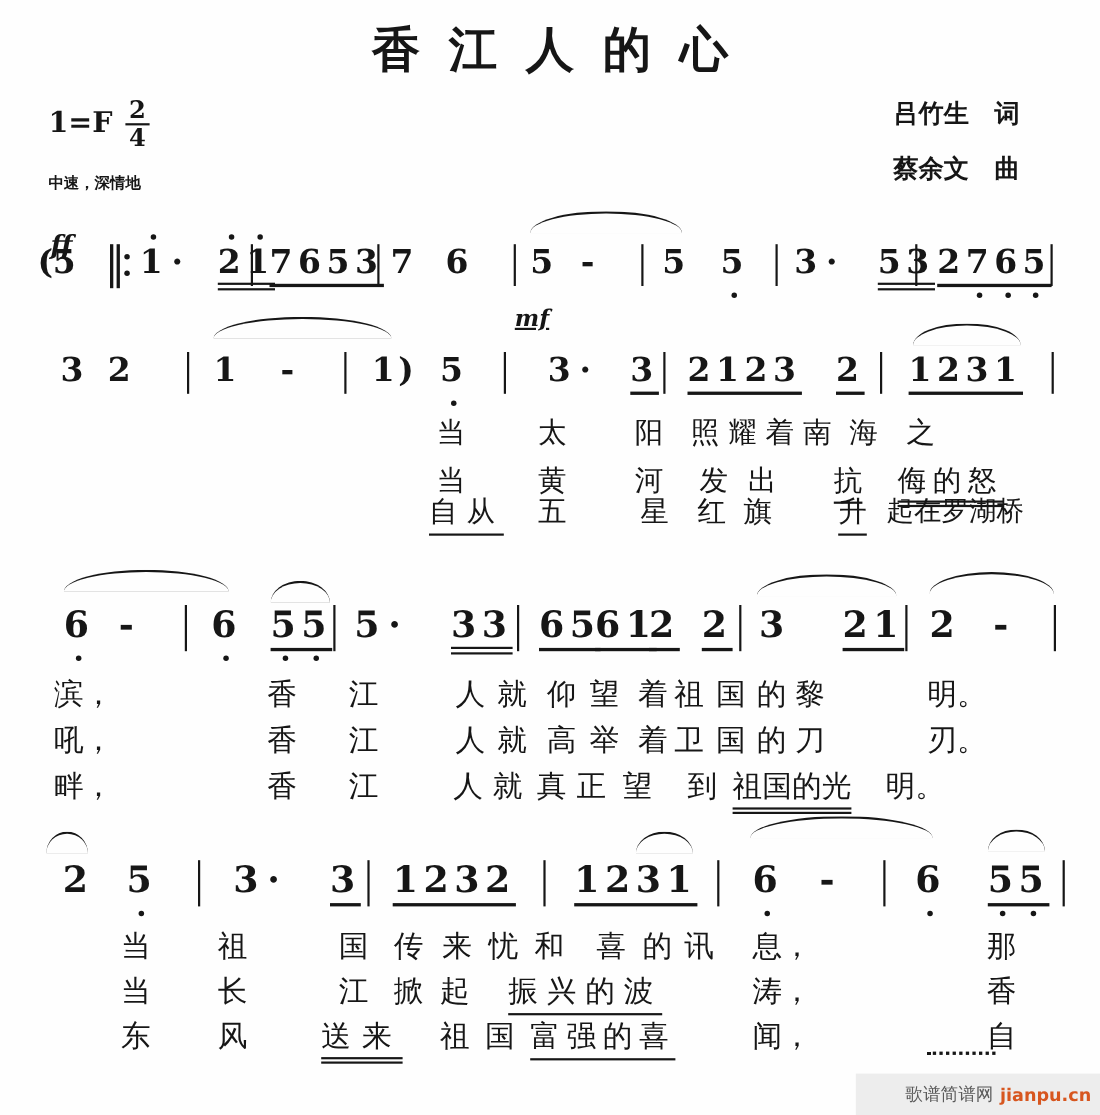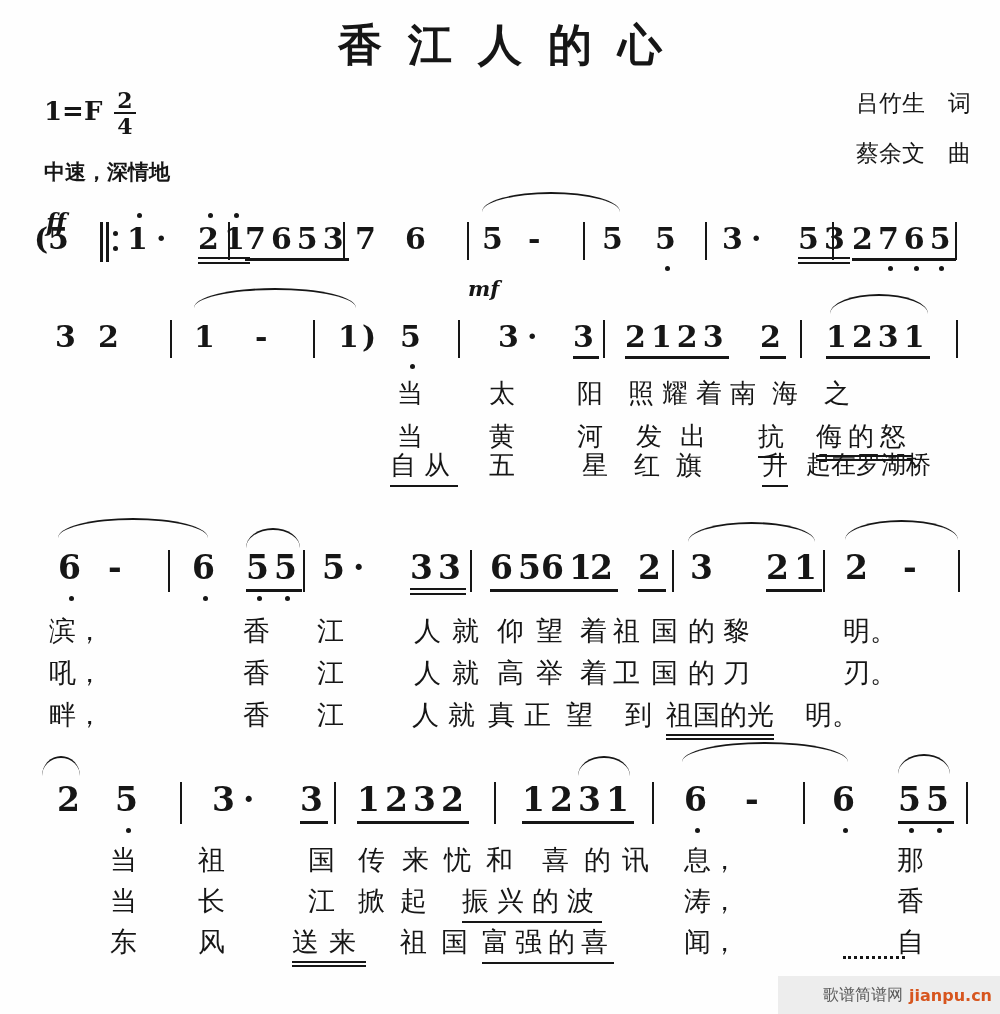--- a/index.html
+++ b/index.html
@@ -6,25 +6,25 @@
   .page{position:relative;width:1000px;height:1014px;background:#fefefe;overflow:hidden;
         font-family:"DejaVu Sans",sans-serif;color:#161616;}
   
   .title{position:absolute;top:16px;left:0;width:1000px;text-align:center;
          font-size:44px;font-weight:bold;letter-spacing:26px;text-indent:26px;}
   .keysig{position:absolute;top:88px;left:44px;font-weight:bold;font-size:26px;
           font-family:"DejaVu Serif",serif;white-space:nowrap;}
   .frac{display:inline-block;vertical-align:middle;text-align:center;margin-left:12px;line-height:1;}
   .frac .fr{display:block;font-size:22px;font-weight:bold;padding:1px 3px;}
   .frac .fr-top{border-bottom:2px solid #161616;}
-  .credit{position:absolute;left:812px;font-size:23px;font-weight:normal;white-space:nowrap;margin-left:44px;}
-  .tempo{position:absolute;top:158px;left:44px;font-size:21px;font-weight:bold;white-space:nowrap;}
+  .credit{position:absolute;left:812px;font-size:23px;font-weight:bold;white-space:nowrap;}
+  .tempo{position:absolute;top:158px;left:44px;font-size:14px;font-weight:bold;white-space:nowrap;}
   .dyn{position:absolute;font-family:"DejaVu Serif",serif;font-style:italic;font-weight:bold;}
   .dyn-ff{top:188px;left:46px;font-size:24px;margin-top:20px;}
-  .dyn-mf{top:276px;left:468px;font-size:21px;}
+  .dyn-mf{top:276px;left:468px;font-size:21px;text-decoration:underline;}
   
   .mline{position:absolute;left:0;width:1000px;height:50px;}
   .note{position:absolute;top:0;font-family:"DejaVu Serif",serif;font-weight:bold;
         font-size:30px;line-height:38px;white-space:nowrap;}
   .mline.big .note{font-size:33px;line-height:40px;}
   .grp{letter-spacing:5px;}
   .grp.ul1{border-bottom:3px solid #161616;padding-bottom:2px;}
   .grp.ul2{border-bottom:7px double #161616;padding-bottom:1px;}
   .ch{position:relative;display:inline-block;}
   .ch.hi::before{content:"";position:absolute;top:-7px;left:38%;width:5px;height:5px;

